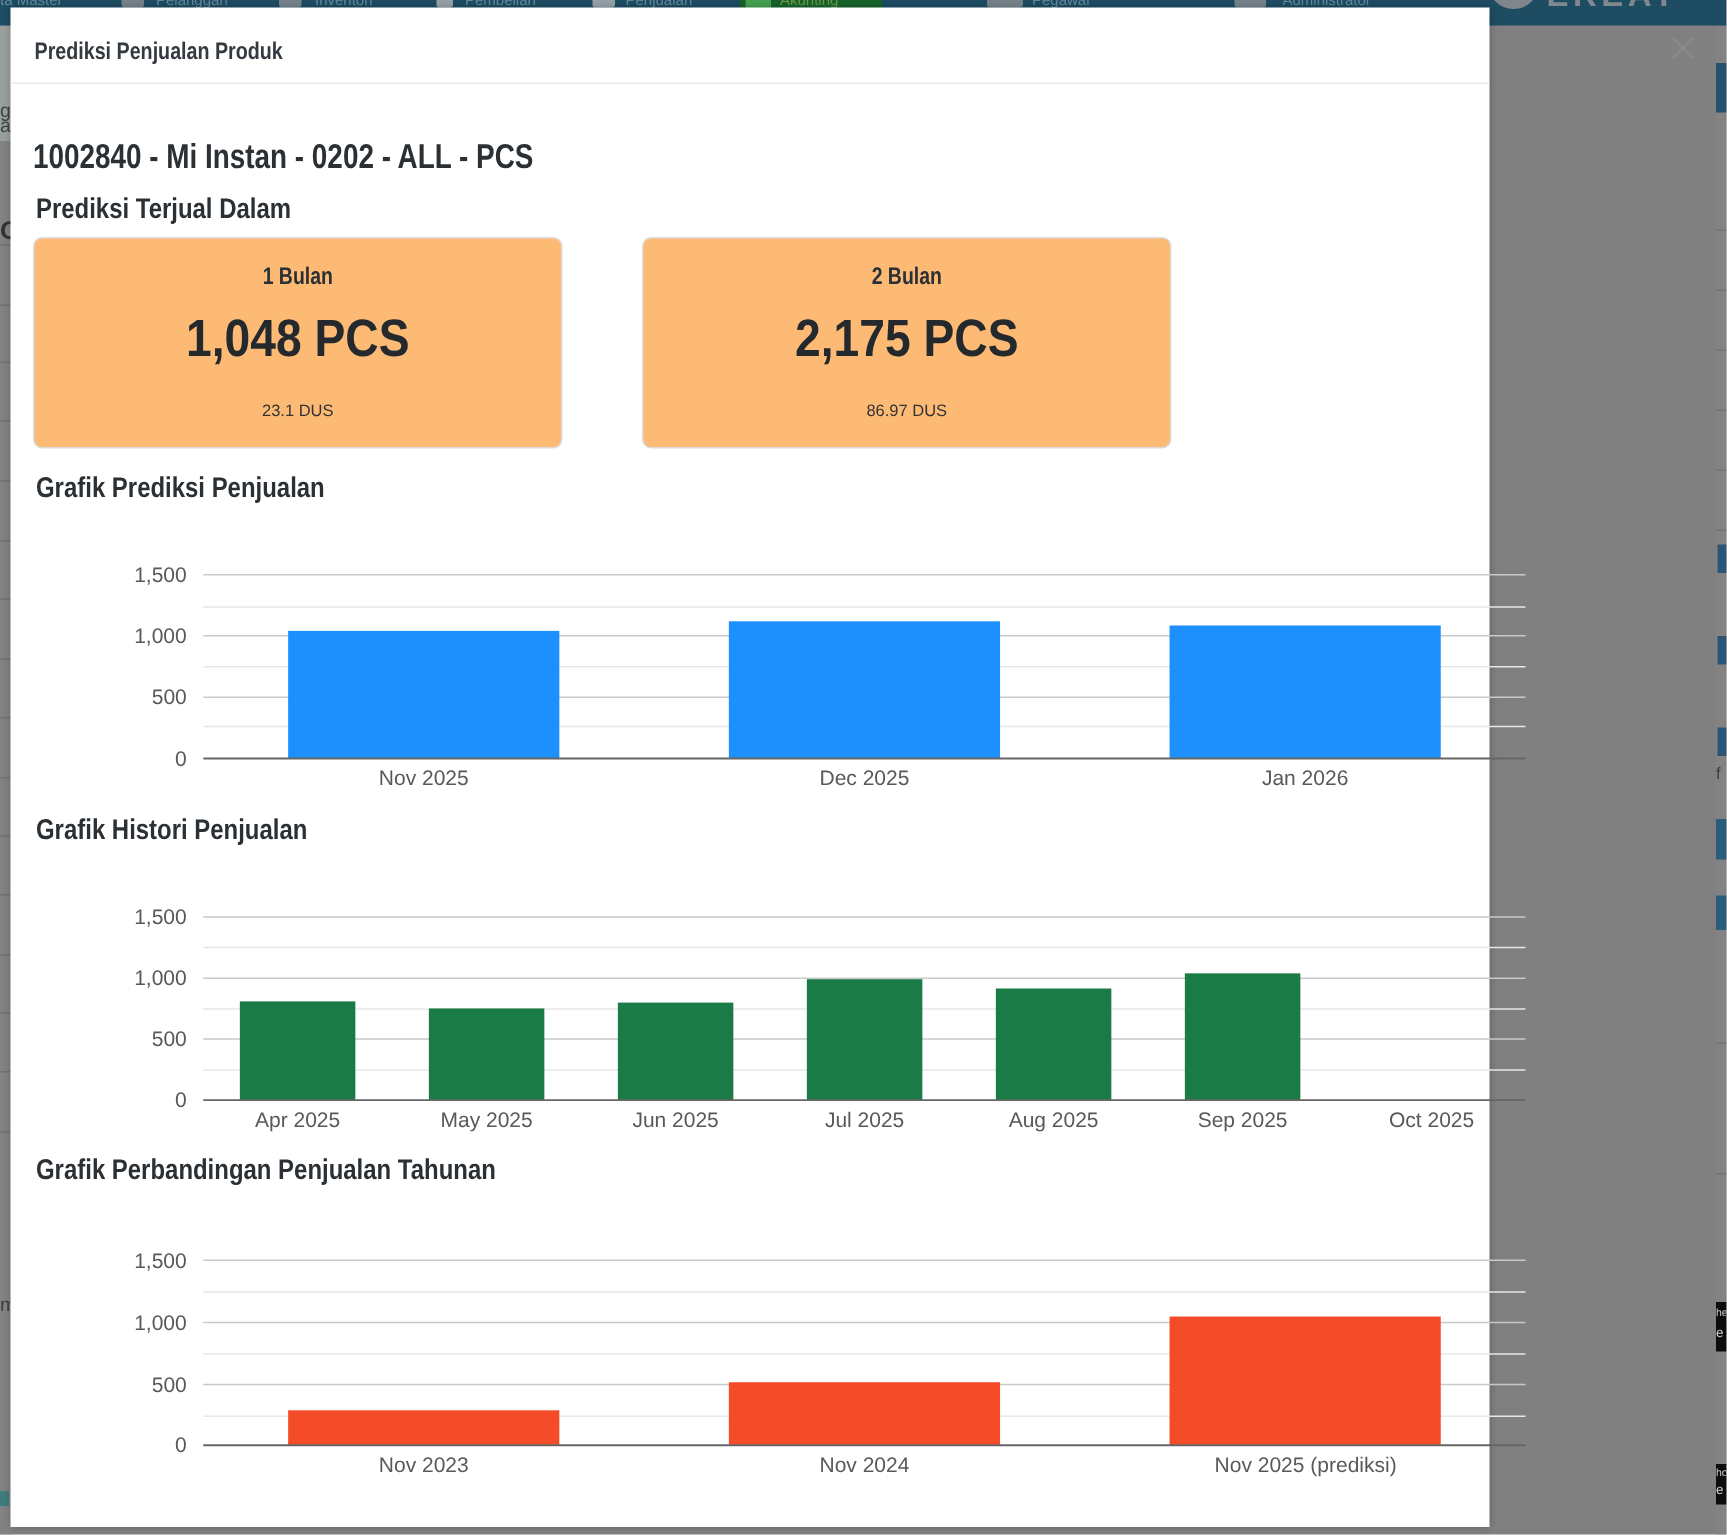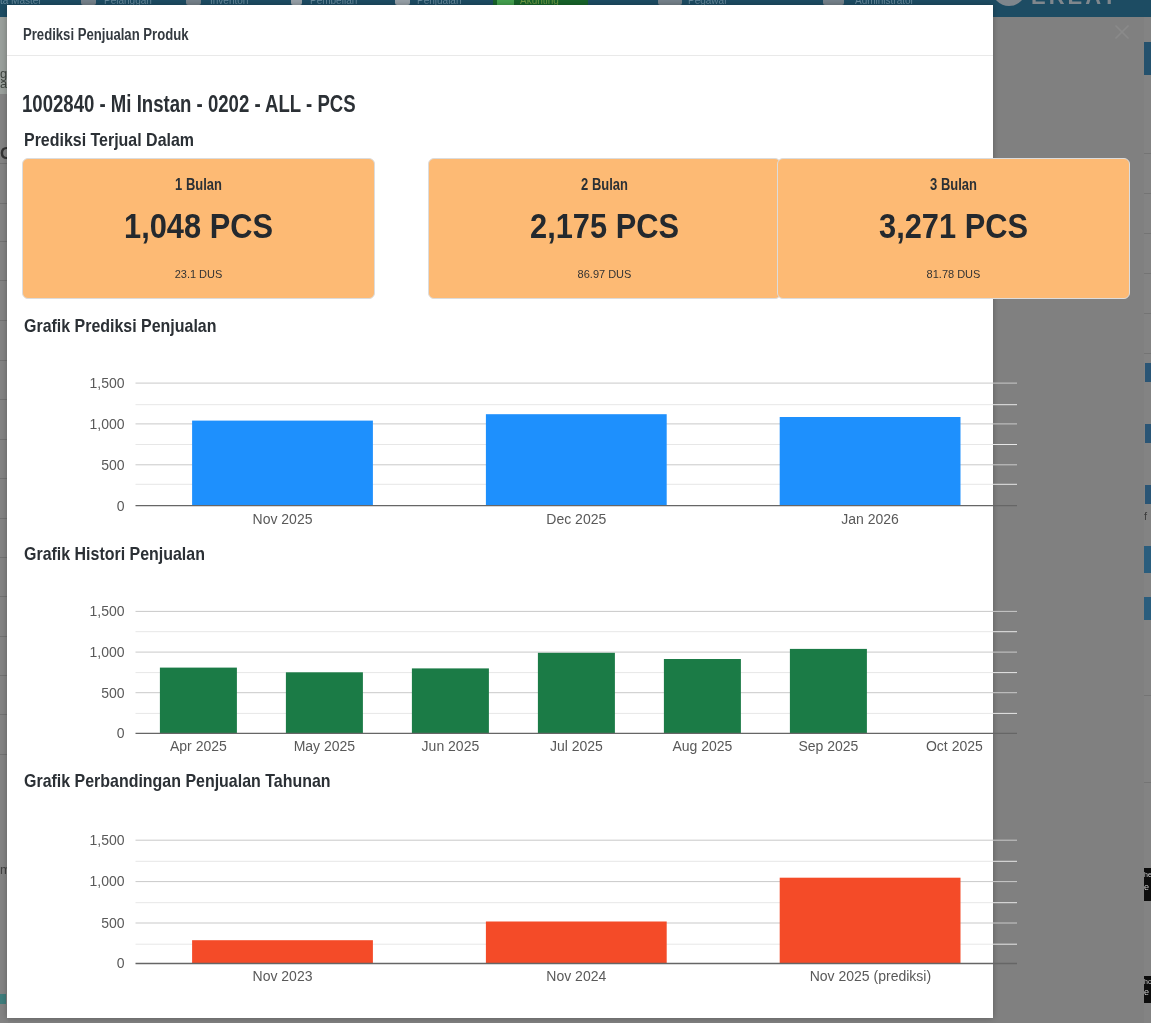--- a/index.html
+++ b/index.html
@@ -116,25 +116,20 @@
   <div class="card c1">
     <div class="t1">1 Bulan</div>
     <div class="t2">1,048 PCS</div>
     <div class="t3">23.1 DUS</div>
   </div>
   <div class="card c2">
     <div class="t1">2 Bulan</div>
     <div class="t2">2,175 PCS</div>
     <div class="t3">86.97 DUS</div>
   </div>
-  <div class="card c3">
-    <div class="t1">3 Bulan</div>
-    <div class="t2">3,271 PCS</div>
-    <div class="t3">81.78 DUS</div>
-  </div>
 
   <div class="sect" style="top:310px;">Grafik Prediksi Penjualan</div>
 
   <svg class="chart" style="top:359px;" width="1138" height="170" viewBox="0 0 1138 170">
     <g stroke="#e7e7e7" stroke-width="1">
       <line x1="128.5" y1="40.7" x2="1010" y2="40.7"></line>
       <line x1="128.5" y1="80.5" x2="1010" y2="80.5"></line>
       <line x1="128.5" y1="120.3" x2="1010" y2="120.3"></line>
     </g>
     <g stroke="#c9c9c9" stroke-width="1">

